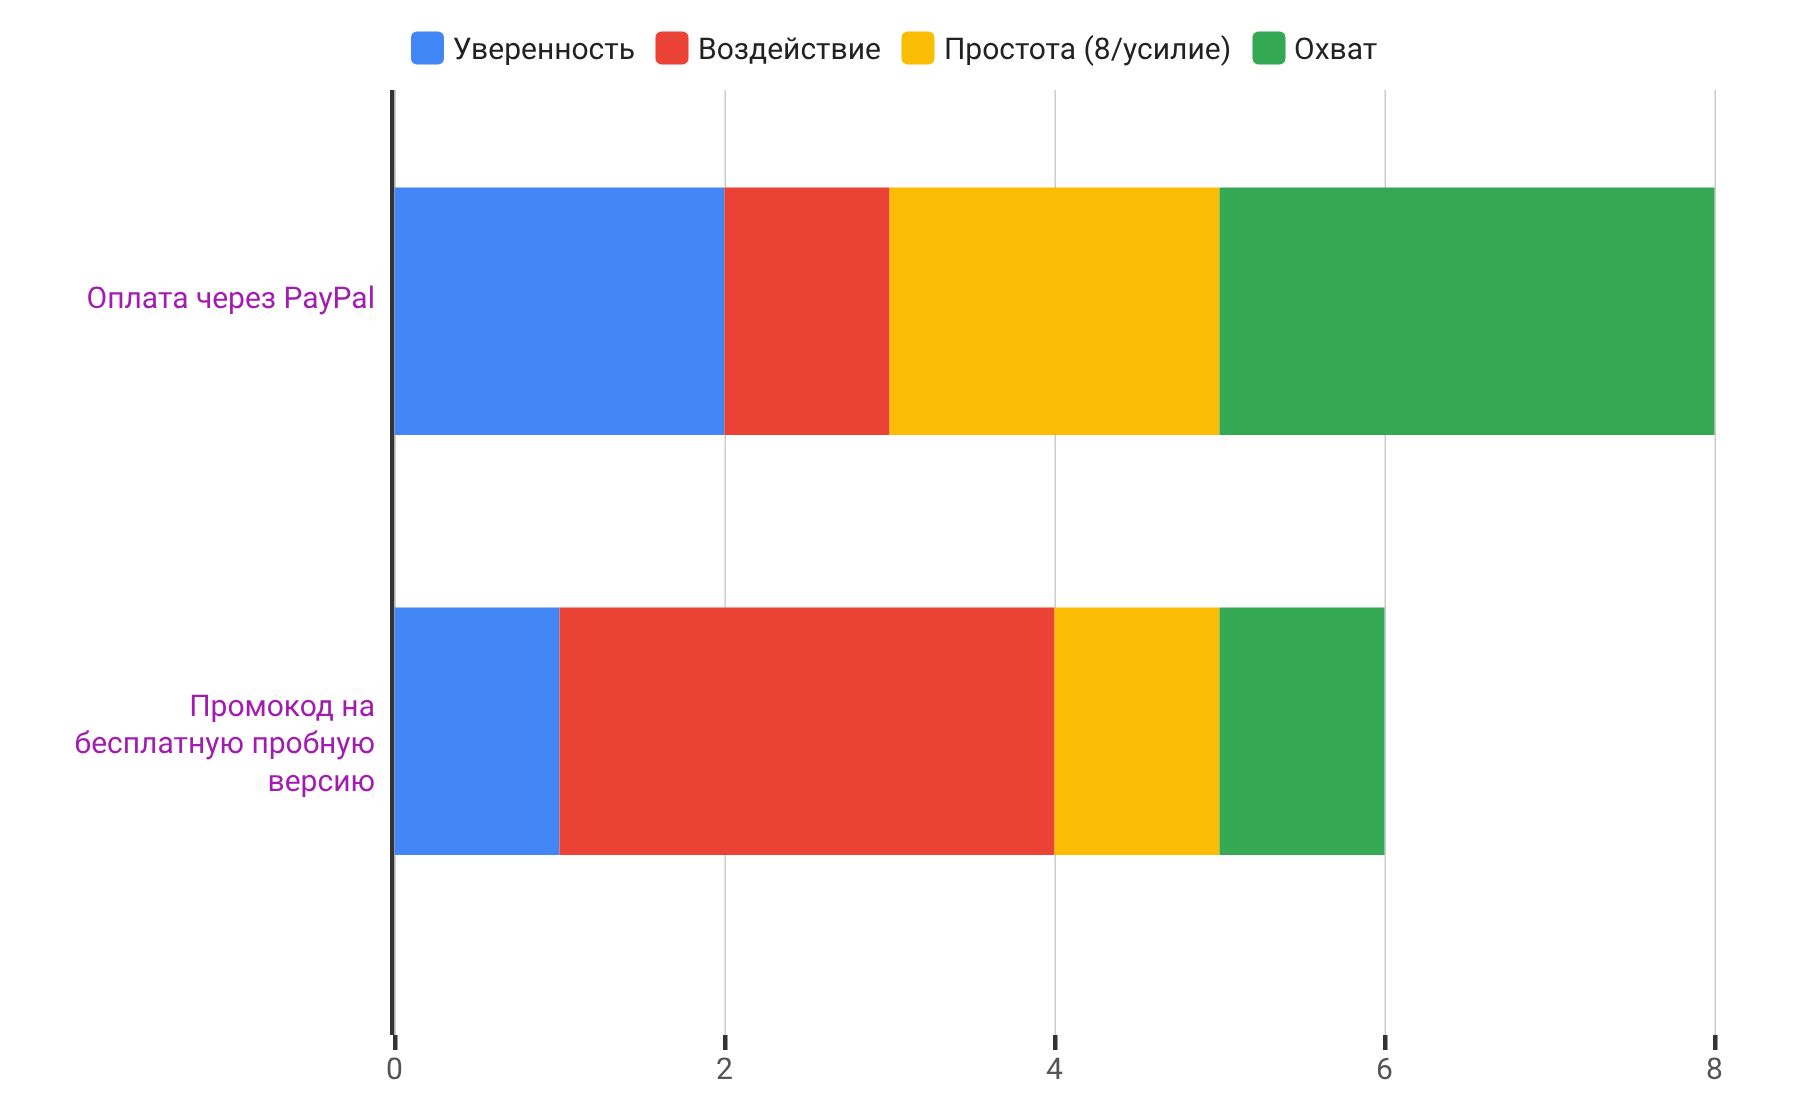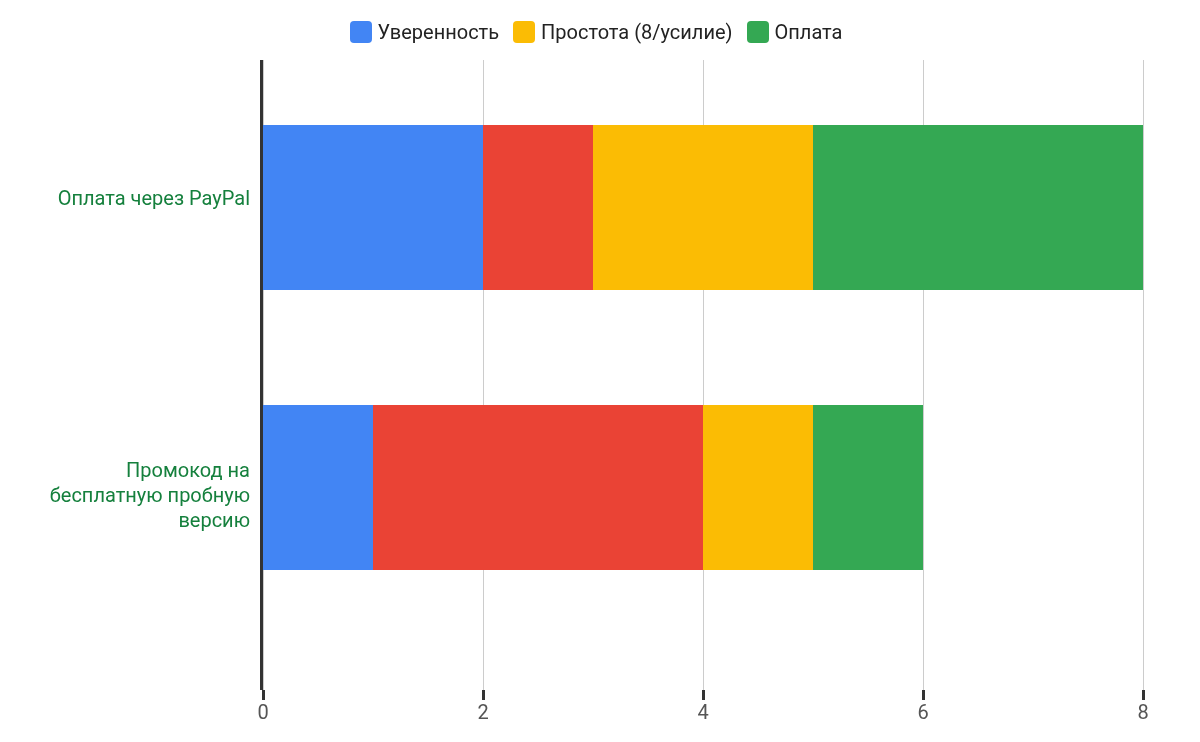--- a/index.html
+++ b/index.html
@@ -87,41 +87,45 @@
   }
   .seg {
     height: 100%;
   }
   .ycat {
     position: absolute;
     width: 240px;
     left: 10px;
     text-align: right;
     font-size: 20px;
-    color: #15803d;
+    color: #a21caf;
     line-height: 1.25;
   }
 </style>
 </head>
 <body>
 
 <div class="chart-wrap">
 
   <div class="legend">
     <div class="legend-item">
       <span class="swatch" style="background:#4285F4"></span>
       <span>Уверенность</span>
     </div>
     <div class="legend-item">
+      <span class="swatch" style="background:#EA4335"></span>
+      <span>Воздействие</span>
+    </div>
+    <div class="legend-item">
       <span class="swatch" style="background:#FBBC04"></span>
       <span>Простота (8/усилие)</span>
     </div>
     <div class="legend-item">
       <span class="swatch" style="background:#34A853"></span>
-      <span>Оплата</span>
+      <span>Охват</span>
     </div>
   </div>
 
   <div class="ycat" style="top:185.5px">Оплата через PayPal</div>
   <div class="ycat" style="top:458px">Промокод на бесплатную пробную версию</div>
 
   <div class="plot">
 
     <div class="grid" style="left:0px"></div>
     <div class="grid" style="left:220px"></div>

